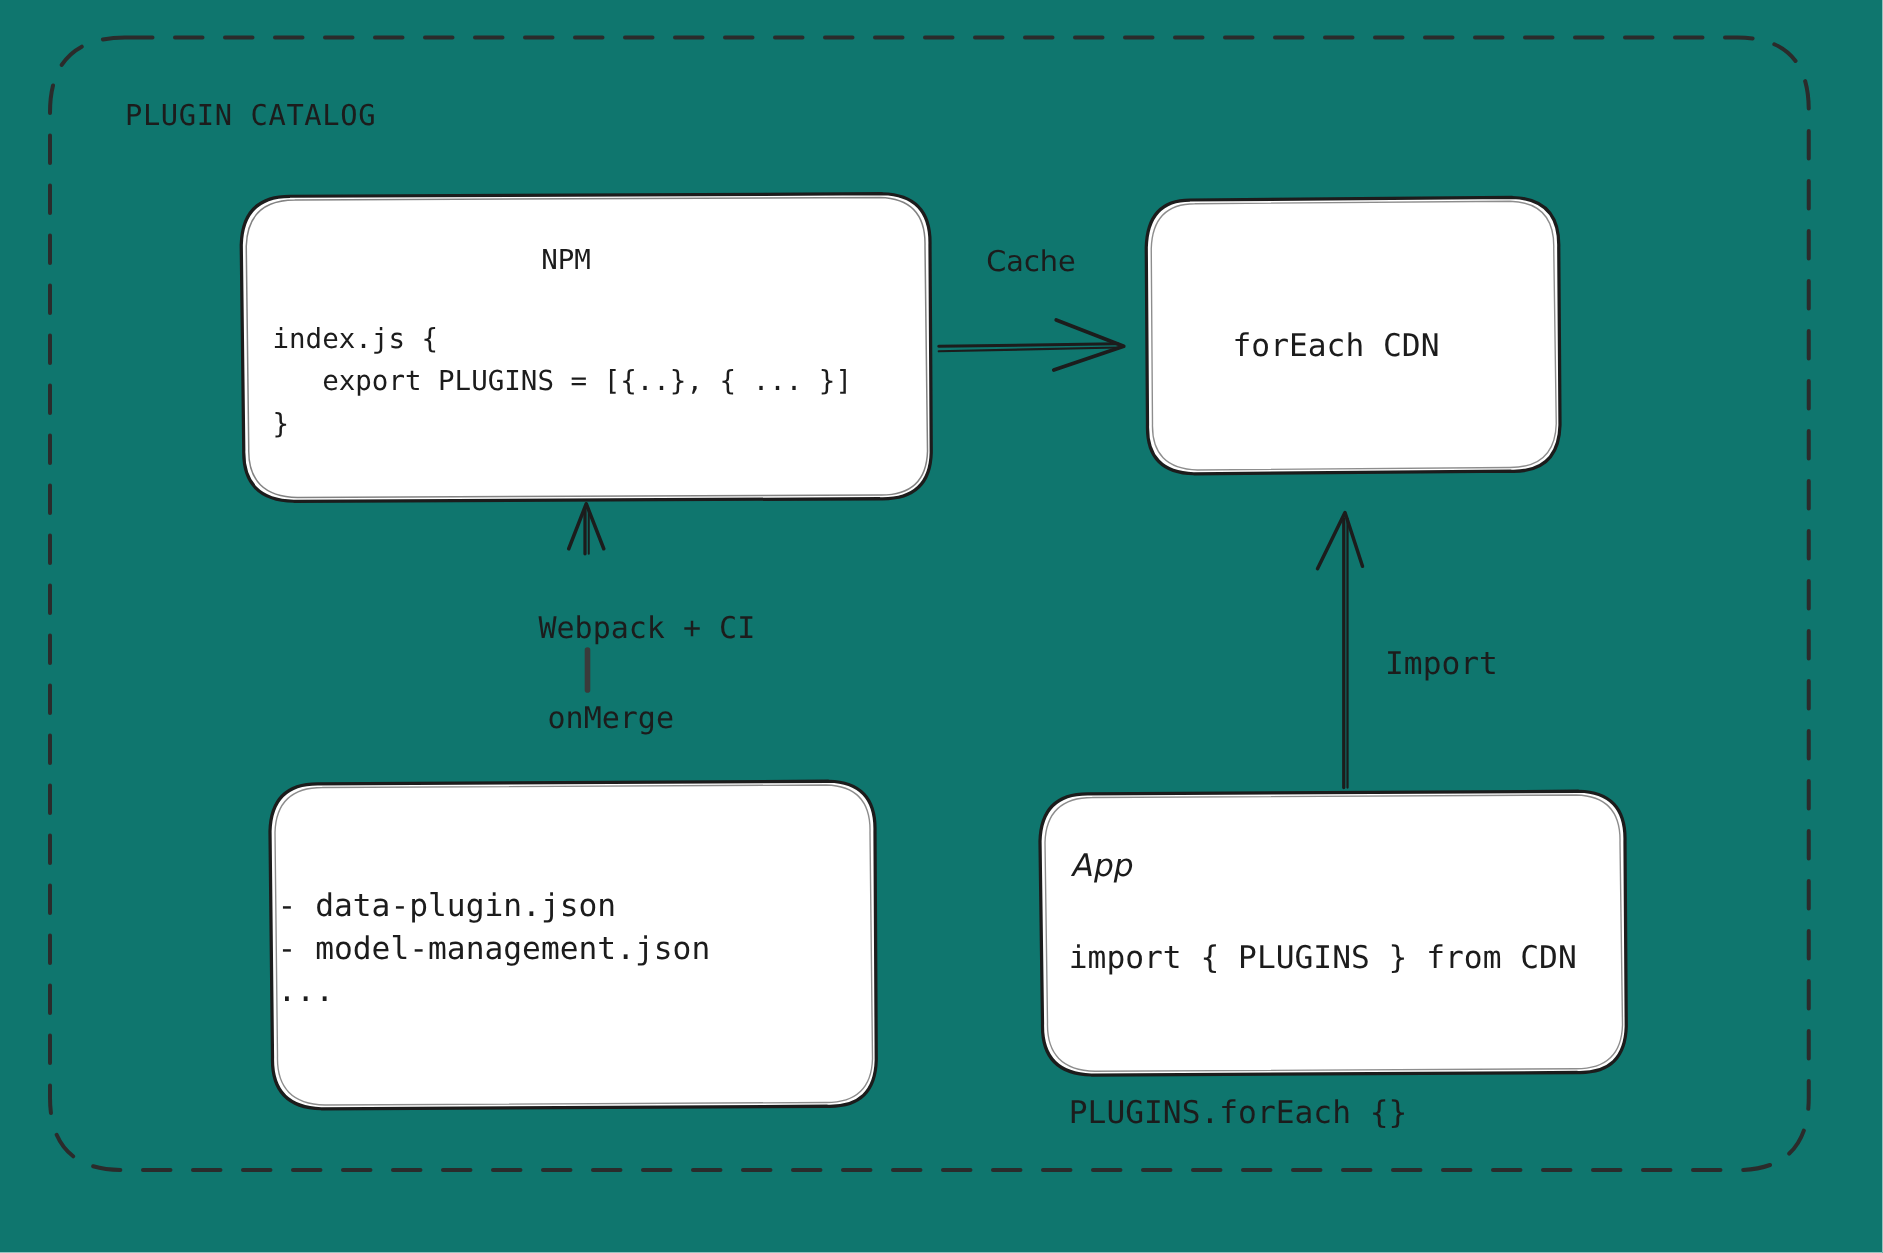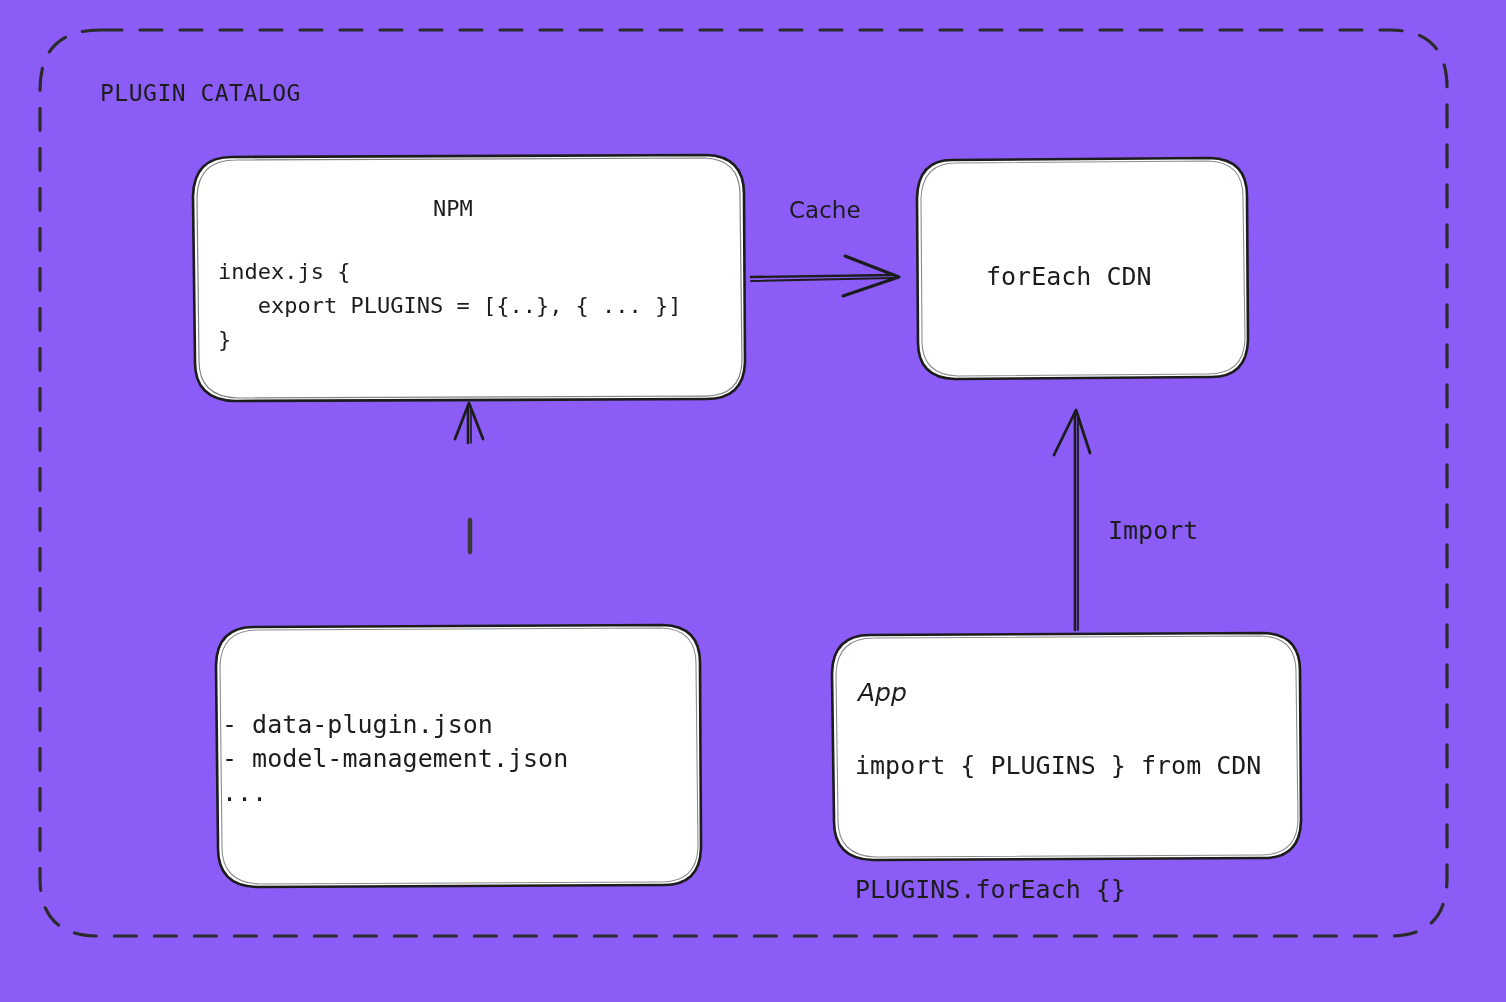--- a/index.html
+++ b/index.html
@@ -4,21 +4,21 @@
 <style>
   html, body {
     margin: 0;
     padding: 0;
     background: #ffffff;
   }
   #canvas {
     position: relative;
     width: 1506px;
     height: 1002px;
-    background: #8b5cf6;
+    background: #0f766e;
     overflow: hidden;
     font-family: "DejaVu Sans Mono", monospace;
     color: #1c1c1c;
   }
   #sketch-layer {
     position: absolute;
     left: 0;
     top: 0;
     width: 1506px;
     height: 1002px;
@@ -168,20 +168,24 @@
 
   <div class="txt" id="npm-title">NPM</div>
   <div class="txt" id="npm-code">index.js {
    export PLUGINS = [{..}, { ... }]
 }</div>
 
   <div class="txt sans" id="cache-label">Cache</div>
 
   <div class="txt" id="cdn-title">forEach CDN</div>
 
+  <div class="txt" id="build-label">
+    <span>Webpack + CI</span>
+    <span class="l2">onMerge</span>
+  </div>
 
 
   <div class="txt" id="repo-lines">- data-plugin.json
 - model-management.json
 ...</div>
 
   <div class="txt" id="import-label">Import</div>
 
   <div class="txt sans" id="app-title">App</div>
   <div class="txt" id="app-code">import { PLUGINS } from CDN

